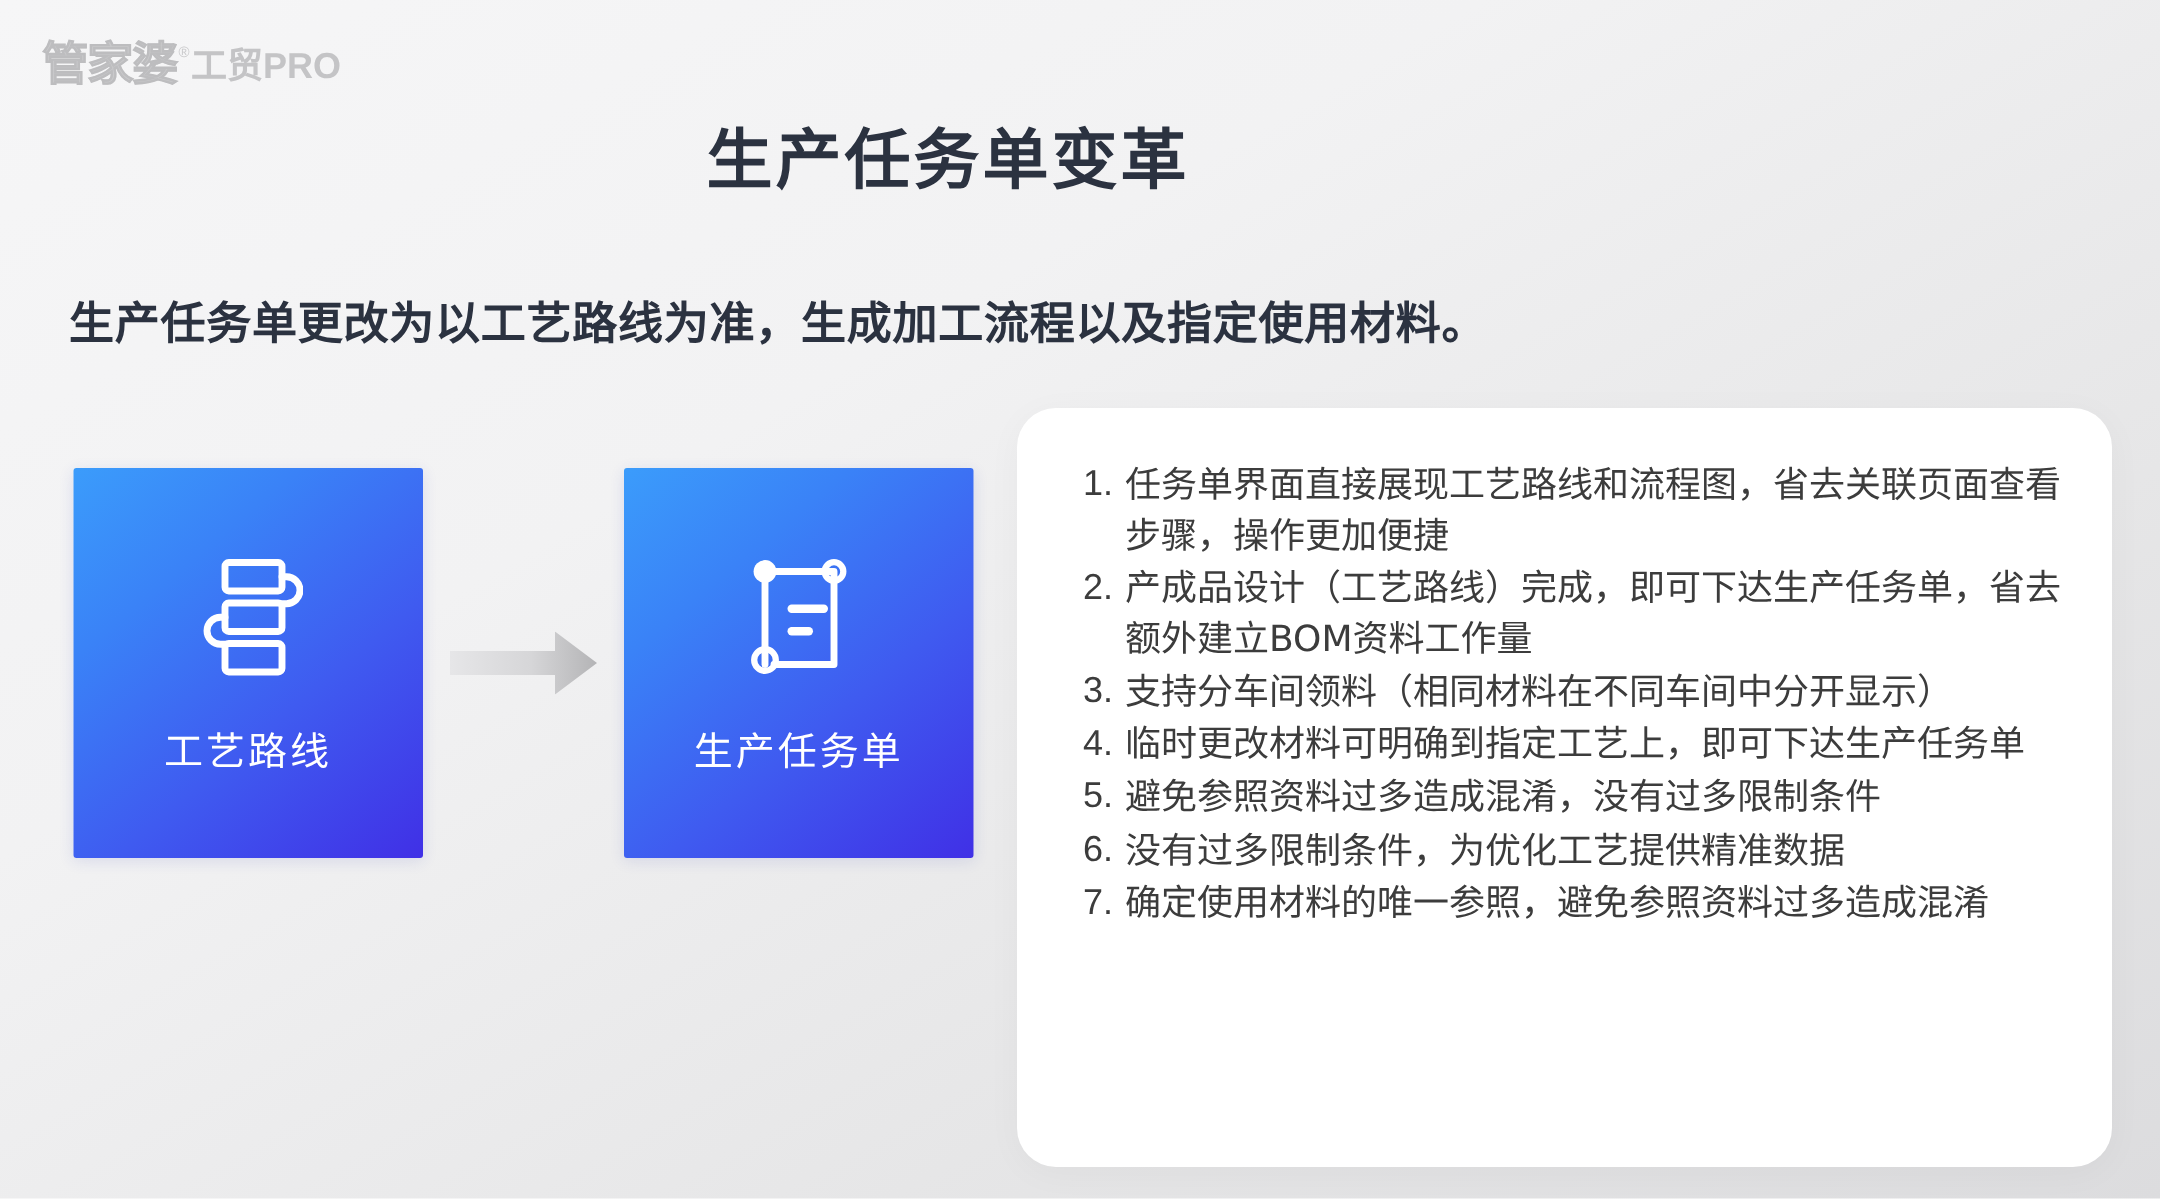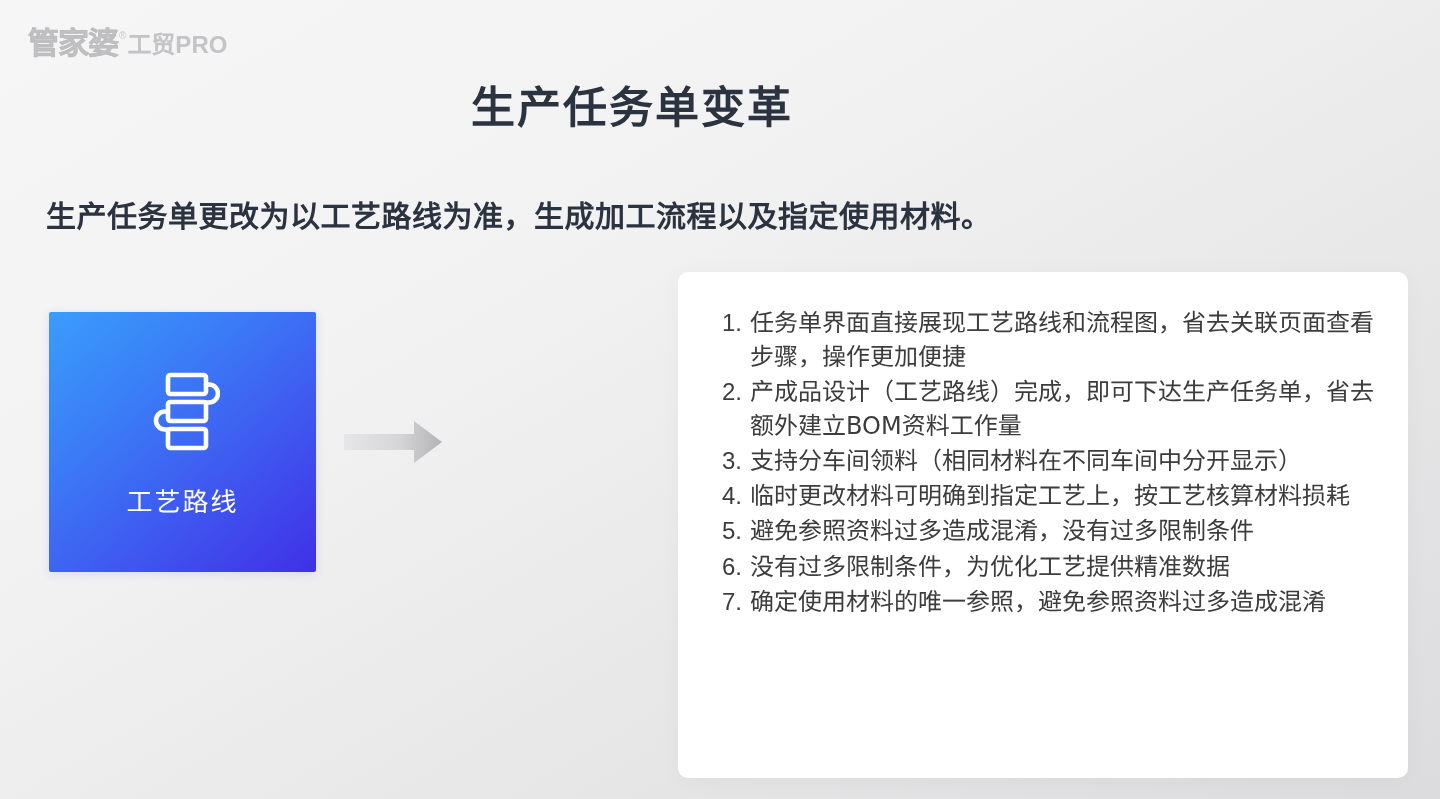--- a/index.html
+++ b/index.html
@@ -135,21 +135,21 @@
   }
 
   
   .points-card {
     position: absolute;
     left: 678px;
     top: 272px;
     width: 730px;
     height: 506px;
     background: #ffffff;
-    border-radius: 10px;
+    border-radius: 26px;
     box-shadow: 0 4px 24px rgba(0, 0, 0, 0.035);
   }
 
   .points-list {
     list-style: none;
     counter-reset: pt;
     padding: 34px 26px 0 26px;
   }
 
   .points-list li {
@@ -210,25 +210,39 @@
         <linearGradient id="arrGrad" x1="0" y1="0" x2="1" y2="0">
           <stop offset="0%" stop-color="#e6e6e8"></stop>
           <stop offset="55%" stop-color="#d6d6d8"></stop>
           <stop offset="100%" stop-color="#b4b4b6"></stop>
         </linearGradient>
       </defs>
       <path d="M0 13 H70 V0 L98 21 L70 42 V29 H0 Z" fill="url(#arrGrad)"></path>
     </svg>
   </div>
 
+  <div class="tile">
+    <div class="tile-icon">
+      <svg width="74" height="82" viewBox="0 0 74 82" fill="none" aria-hidden="true">
+        <path d="M14 10 H60 V72 H20" stroke="#ffffff" stroke-width="4.6" stroke-linecap="round" stroke-linejoin="round"></path>
+        <path d="M14 10 V72" stroke="#ffffff" stroke-width="4.6" stroke-linecap="round"></path>
+        <circle cx="14" cy="10" r="7.6" fill="#ffffff"></circle>
+        <circle cx="60" cy="10" r="6.2" stroke="#ffffff" stroke-width="4.2" fill="none"></circle>
+        <circle cx="14" cy="69" r="7.2" stroke="#ffffff" stroke-width="4.2" fill="none"></circle>
+        <rect x="29" y="32" width="27" height="5.6" rx="2.8" fill="#ffffff"></rect>
+        <rect x="29" y="47" width="17" height="5.6" rx="2.8" fill="#ffffff"></rect>
+      </svg>
+    </div>
+    <div class="tile-label">生产任务单</div>
+  </div>
 </div>
 
 <div class="points-card">
   <ol class="points-list">
     <li>任务单界面直接展现工艺路线和流程图，省去关联页面查看步骤，操作更加便捷</li>
     <li>产成品设计（工艺路线）完成，即可下达生产任务单，省去额外建立BOM资料工作量</li>
     <li>支持分车间领料（相同材料在不同车间中分开显示）</li>
-    <li>临时更改材料可明确到指定工艺上，按工艺核算材料损耗</li>
+    <li>临时更改材料可明确到指定工艺上，即可下达生产任务单</li>
     <li>避免参照资料过多造成混淆，没有过多限制条件</li>
     <li>没有过多限制条件，为优化工艺提供精准数据</li>
     <li>确定使用材料的唯一参照，避免参照资料过多造成混淆</li>
   </ol>
 </div>
 
 </body></html>

